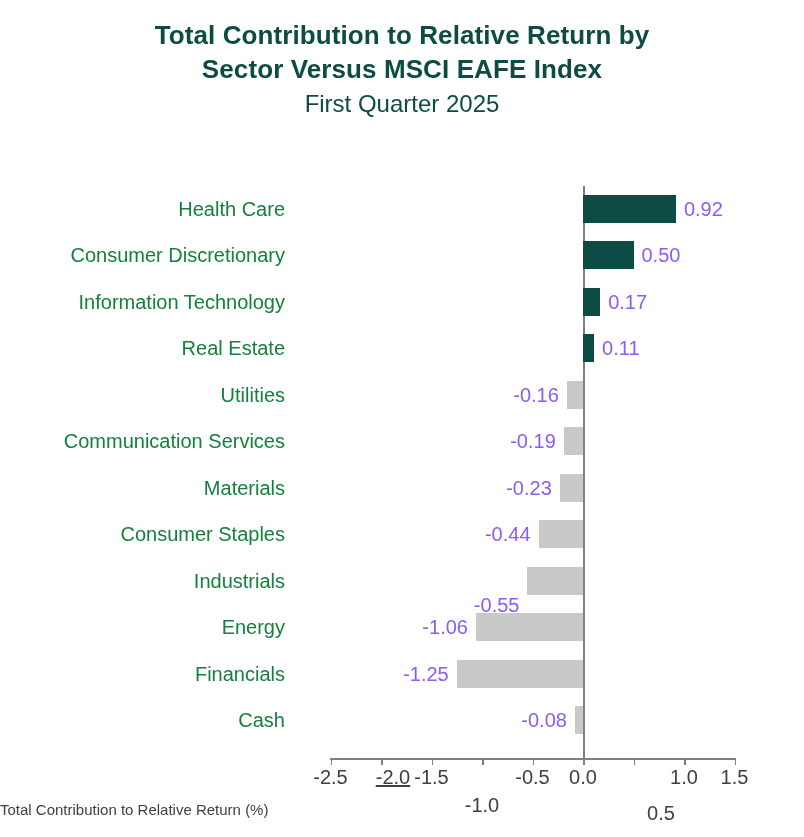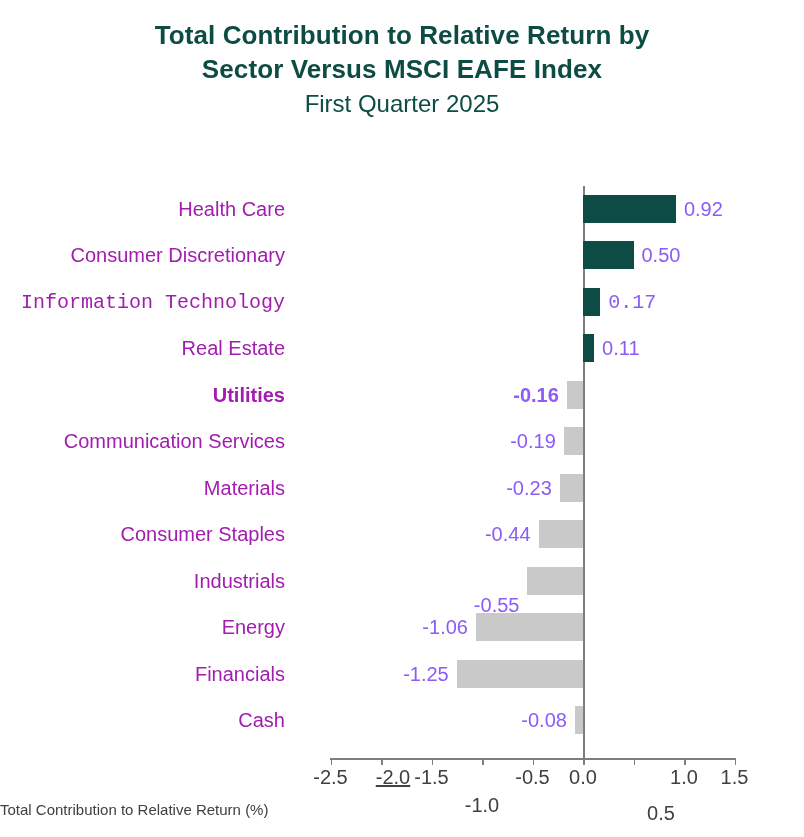--- a/index.html
+++ b/index.html
@@ -67,21 +67,21 @@
     width: 804px;
     height: 45.5px;
   }
 
   .cat-label {
     position: absolute;
     right: 519px;           
     top: 50%;
     transform: translateY(-50%);
     font-size: 20px;
-    color: #a21caf;
+    color: #15803d;
     white-space: nowrap;
     text-align: right;
   }
 
   .bar {
     position: absolute;
     top: 50%;
     transform: translateY(-50%);
     height: 28px;
   }
@@ -156,31 +156,31 @@
     <div class="row" style="top: 16px;">
           <div class="cat-label">Health Care</div>
           <div class="bar pos" style="width: 92.92px; left: 583px;"></div>
           <div class="val-label" style="left: 683.92px;">0.92</div>
         </div>
         <div class="row" style="top: 62.5px;">
           <div class="cat-label">Consumer Discretionary</div>
           <div class="bar pos" style="width: 50.5px; left: 583px;"></div>
           <div class="val-label" style="left: 641.5px;">0.50</div>
         </div>
-        <div class="row" style="top: 109px; font-family: Liberation Mono, monospace;">
+        <div class="row" style="top: 109px;">
           <div class="cat-label">Information Technology</div>
           <div class="bar pos" style="width: 17.17px; left: 583px;"></div>
           <div class="val-label" style="left: 608.17px;">0.17</div>
         </div>
         <div class="row" style="top: 155.5px;">
           <div class="cat-label">Real Estate</div>
           <div class="bar pos" style="width: 11.11px; left: 583px;"></div>
           <div class="val-label" style="left: 602.11px;">0.11</div>
         </div>
-        <div class="row" style="top: 202px; font-weight: bold;">
+        <div class="row" style="top: 202px;">
           <div class="cat-label">Utilities</div>
           <div class="bar neg" style="width: 16.16px; left: 566.84px;"></div>
           <div class="val-label" style="left: 558.84px; transform: translate(-100%, -50%);">-0.16</div>
         </div>
         <div class="row" style="top: 248.5px;">
           <div class="cat-label">Communication Services</div>
           <div class="bar neg" style="width: 19.19px; left: 563.81px;"></div>
           <div class="val-label" style="left: 555.81px; transform: translate(-100%, -50%);">-0.19</div>
         </div>
         <div class="row" style="top: 295px;">

